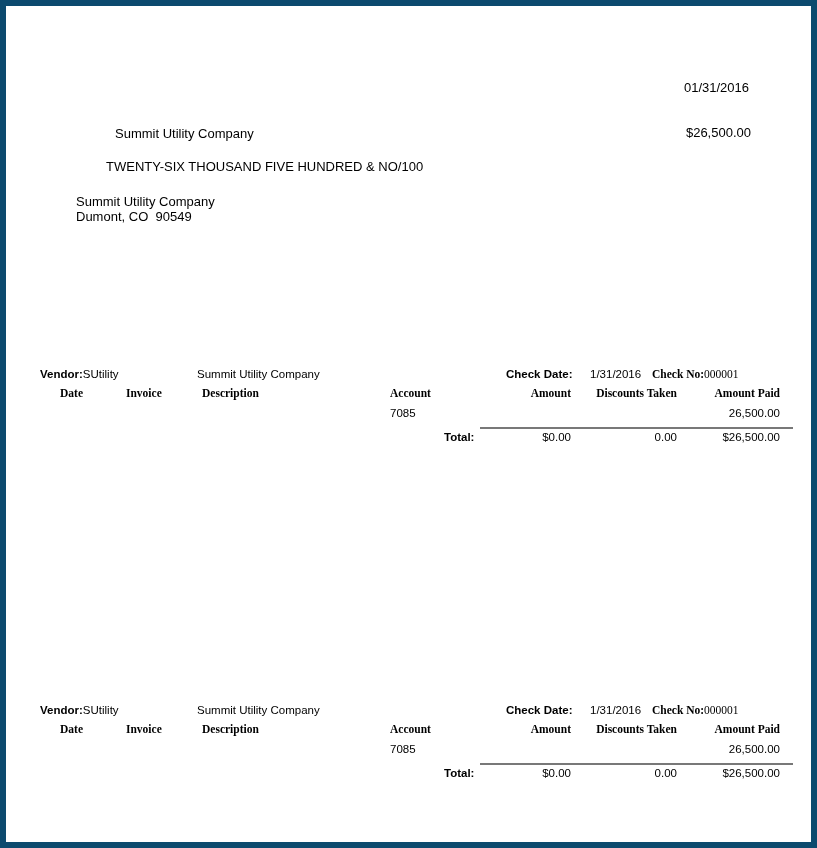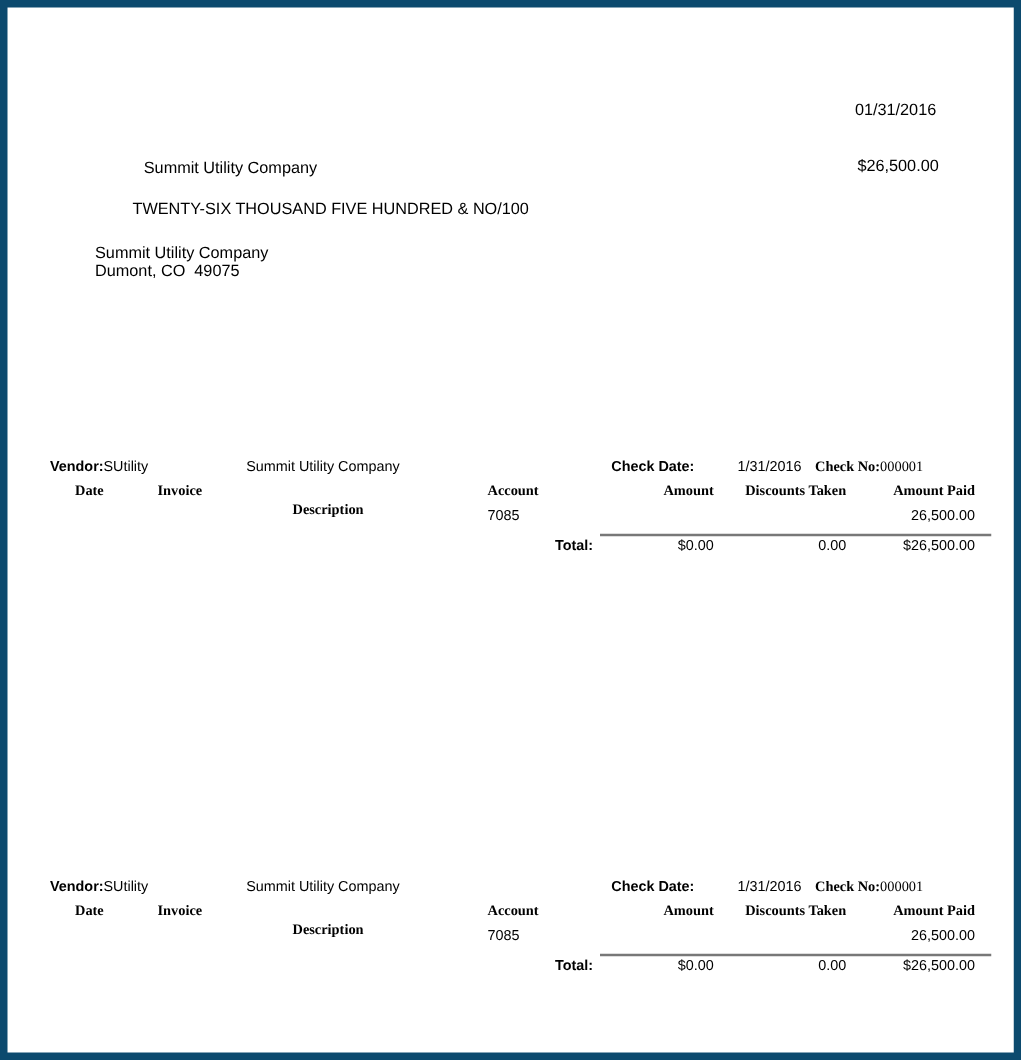--- a/index.html
+++ b/index.html
@@ -30,46 +30,46 @@
   .stub-top{top:362px;}
   .stub-bottom{top:698px;}
 
   .rA{top:0px;}   
   .rB{top:19px;font-family:Liberation Serif, serif;}  
   .rC{top:39px;}  
   .rD{top:63px;text-align:center;}  
 
   .x-vendor{left:34px;}
   .x-vname{left:191px;}
-  .x-cdlabel{left:483px;}
+  .x-cdlabel{left:500px;}
   .x-cdval{left:584px;}
   .x-cno{left:646px;font-family:Liberation Serif, serif;}
 
   .x-date{left:54px;}
   .x-invoice{left:120px;}
-  .x-desc{left:228px;margin-top:15px;}
+  .x-desc{left:196px;}
   .x-acct{left:384px;}
   .x-amt{right:240px;}
   .x-disc{right:134px;}
   .x-paid{right:31px;margin-left:25px;}
   .x-total{left:438px;}
 
   .rule{position:absolute;top:59px;left:474px;width:313px;height:2px;background:#787878;}
 </style>
 </head>
 <body>
 
 <div class="page">
 
   <div class="t fs-check pos-check-date">01/31/2016</div>
   <div class="t fs-check pos-payee">Summit Utility Company</div>
   <div class="t fs-check pos-amount">$26,500.00</div>
   <div class="t fs-check pos-words">TWENTY-SIX THOUSAND FIVE HUNDRED &amp; NO/100</div>
   <div class="t fs-check pos-addr1">Summit Utility Company</div>
-  <div class="t fs-check pos-addr2">Dumont, CO  49075</div>
+  <div class="t fs-check pos-addr2">Dumont, CO  90549</div>
 
   <div class="stub stub-top">
     <span class="t rA x-vendor"><span class="b">Vendor:</span><span>SUtility</span></span>
     <span class="t rA x-vname">Summit Utility Company</span>
     <span class="t rA x-cdlabel b">Check Date:</span>
     <span class="t rA x-cdval">1/31/2016</span>
     <span class="t rA x-cno"><span class="b">Check No:</span><span>000001</span></span>
 
     <span class="t rB x-date b">Date</span>
     <span class="t rB x-invoice b">Invoice</span>

